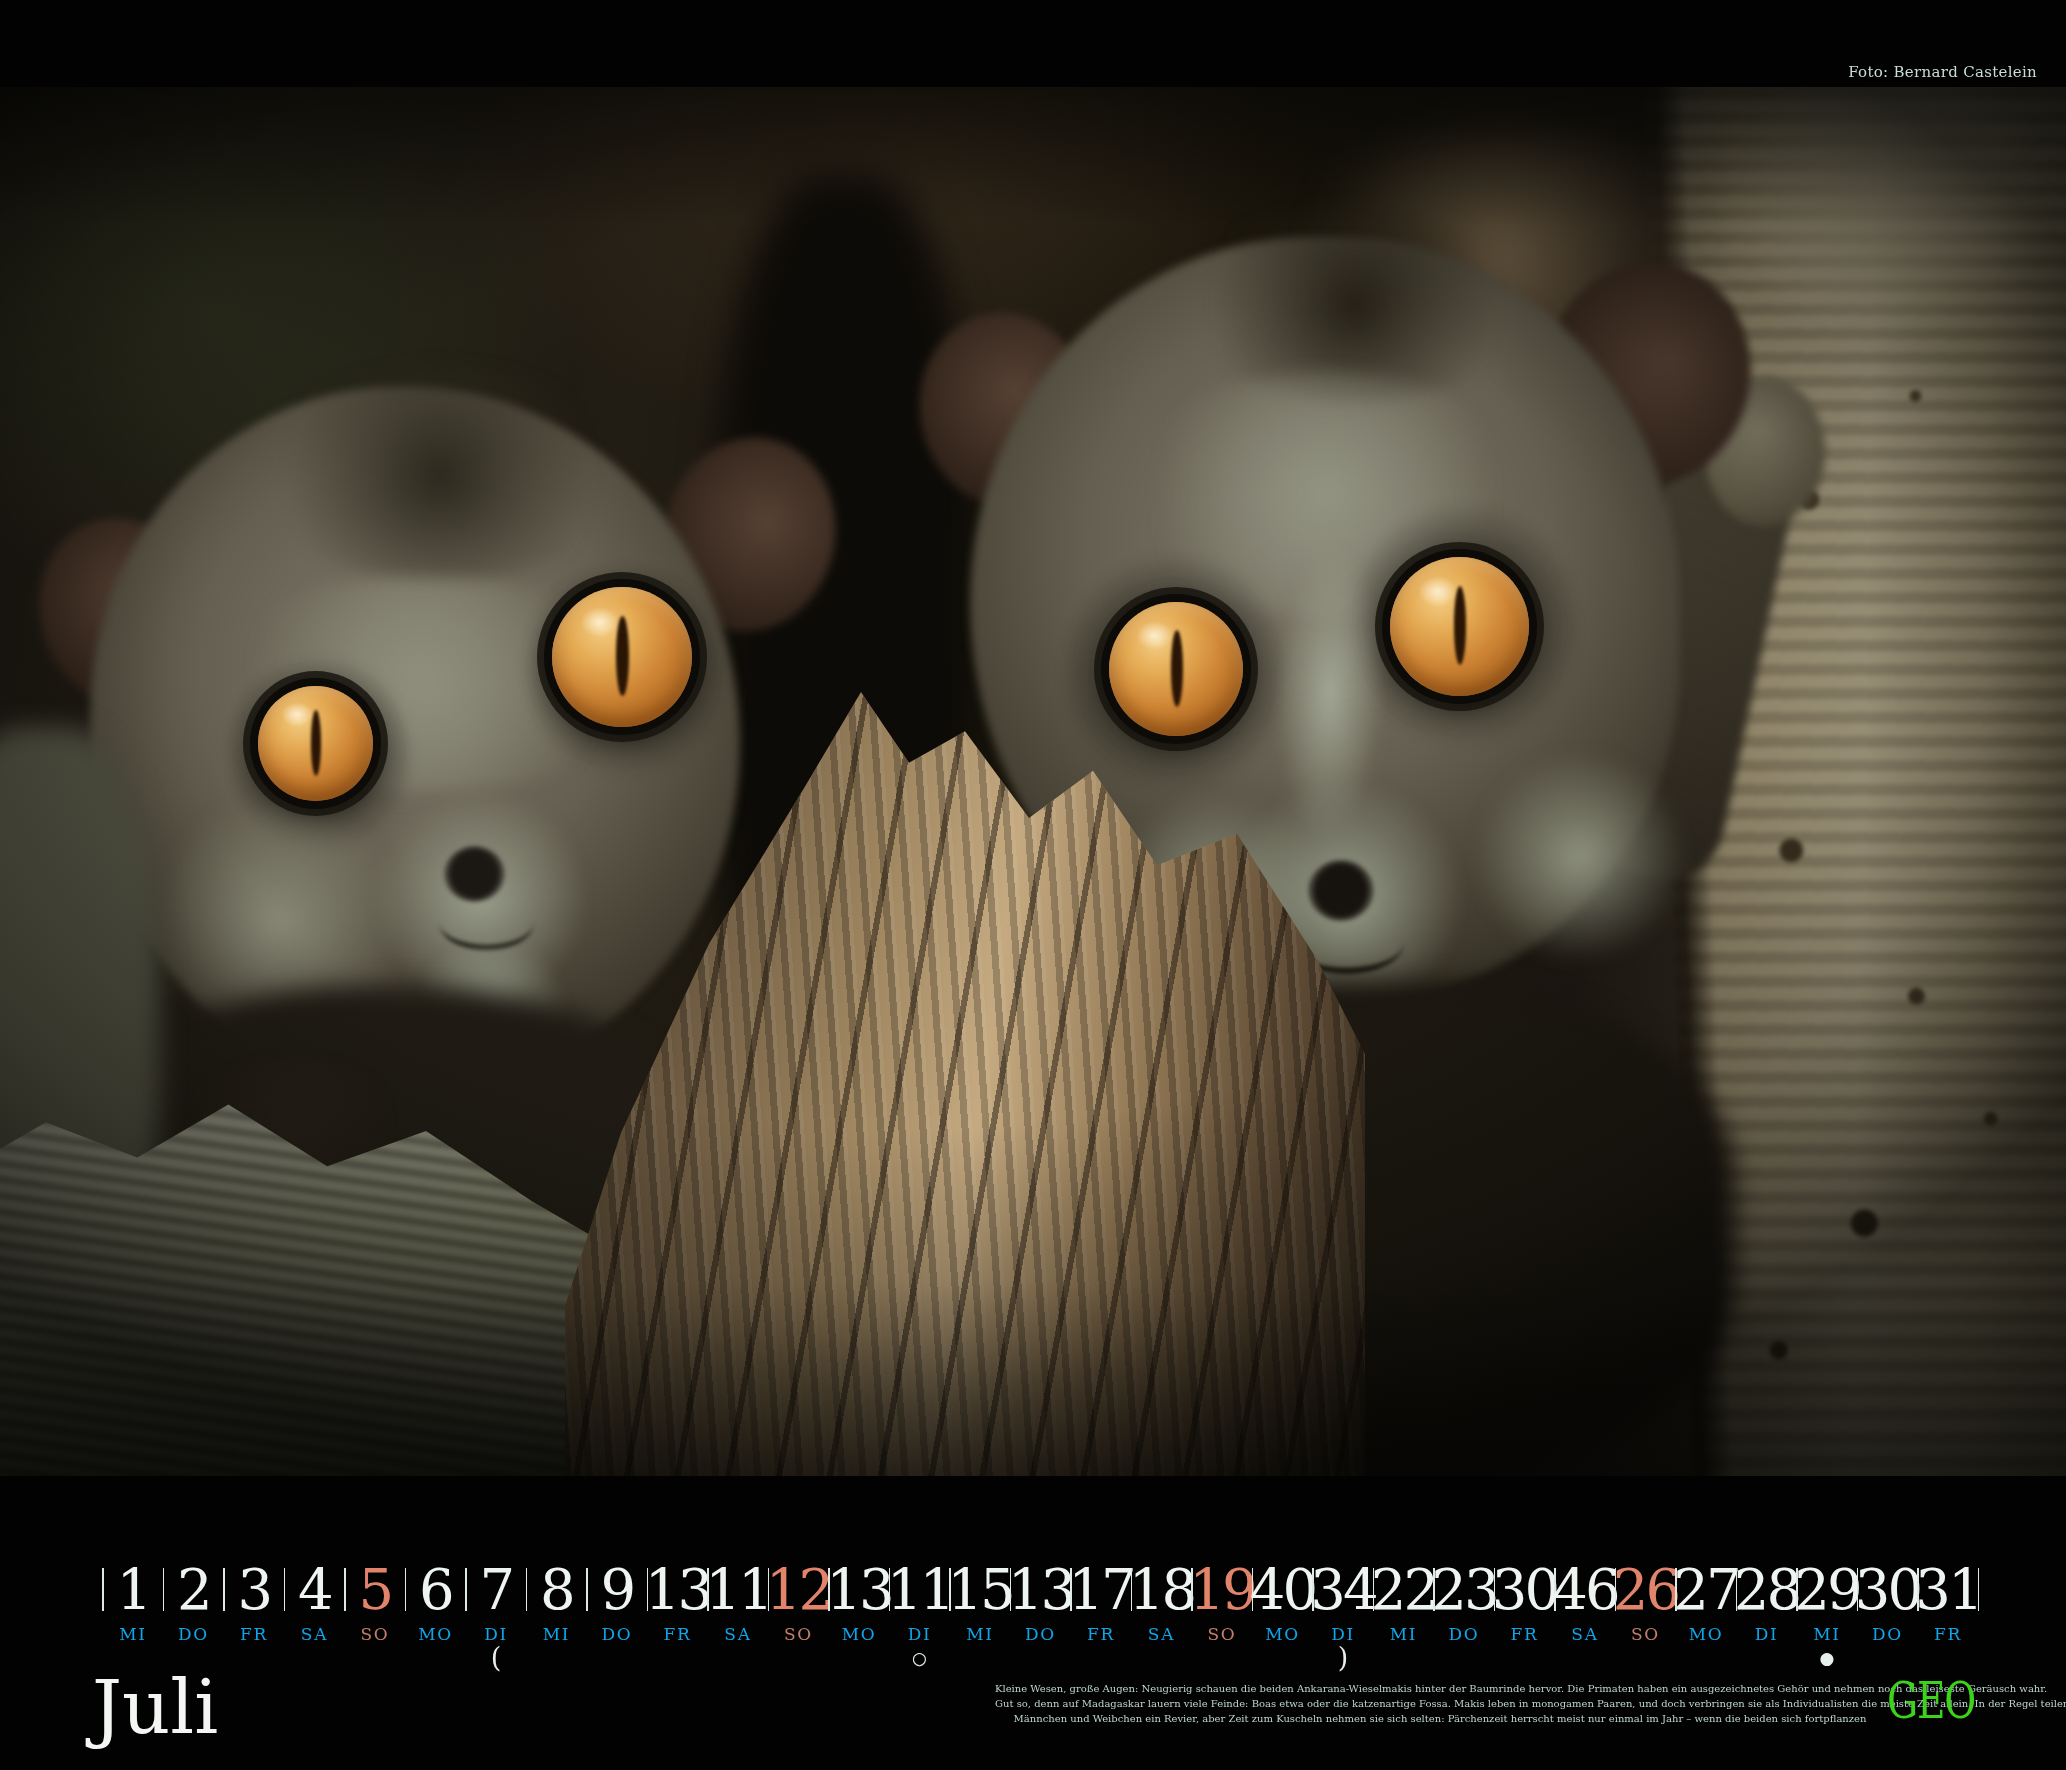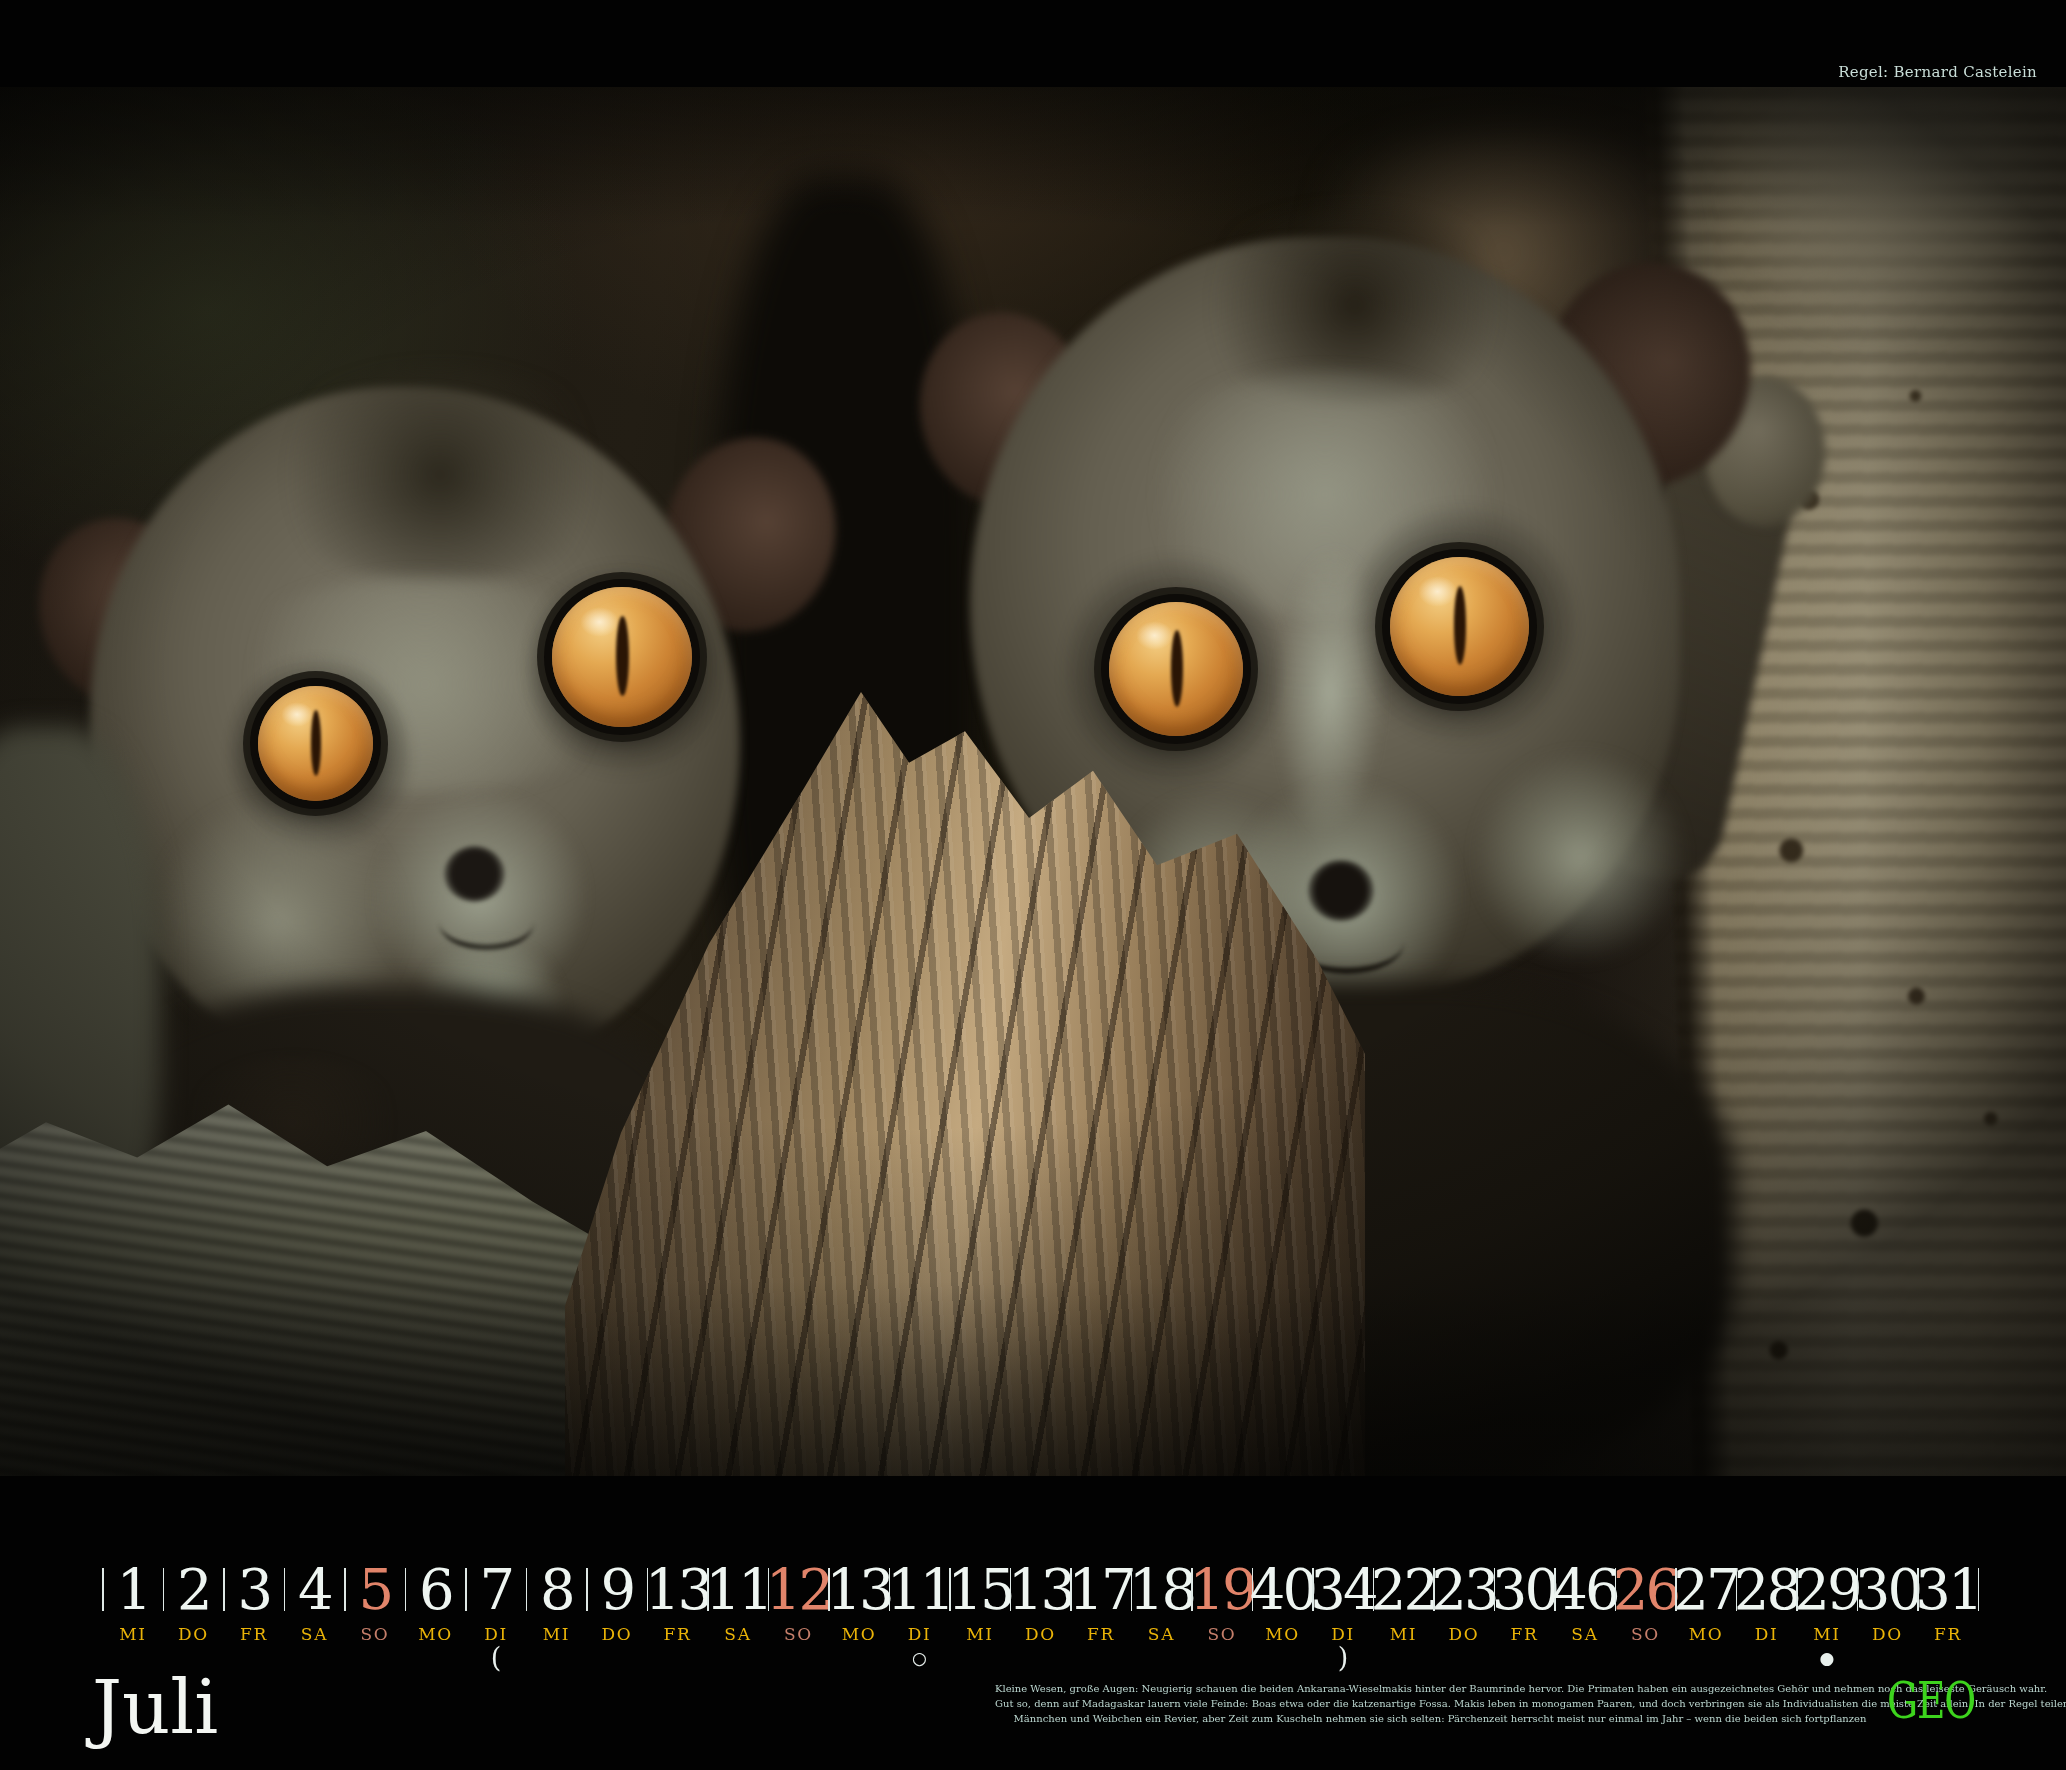--- a/index.html
+++ b/index.html
@@ -131,41 +131,41 @@
     background:
       radial-gradient(ellipse 65% 60% at 44% 42%,rgba(0,0,0,0) 55%,rgba(8,7,4,.35) 80%,rgba(3,3,2,.7) 100%),
       linear-gradient(rgba(5,5,3,.55),rgba(0,0,0,0) 10%),
       linear-gradient(to top,rgba(4,4,2,.5),rgba(0,0,0,0) 14%);}
 
   
   #calendar-strip{position:absolute;left:102px;top:1563px;display:flex;align-items:flex-start;}
   .sep{width:1.5px;height:43px;background:#dfe9e6;margin-top:5px;}
   .cell{width:59px;display:flex;flex-direction:column;align-items:center;}
   .num{font-size:56px;line-height:54px;color:#eef5f1;letter-spacing:-0.05em;}
-  .wd{margin-top:7px;font-size:17px;letter-spacing:.1em;color:#eab308;}
+  .wd{margin-top:7px;font-size:17px;letter-spacing:.1em;color:#0ea5e9;}
   .moon{margin-top:2px;height:28px;color:#e8f0ed;text-align:center;}
   .moon.paren{font-size:27px;line-height:24px;}
   .moon.circle{font-size:17px;line-height:24px;font-family:"DejaVu Sans",sans-serif;}
   .cell.sunday .num{color:#e1846a;}
   .cell.sunday .wd{color:#c47e6a;}
 
   
   #month{position:absolute;left:92px;top:1668px;font-size:75px;line-height:1.05;color:#f3f6f2;}
   #caption{position:absolute;left:995px;top:1681px;width:890px;text-align:center;
     font-size:10px;line-height:15px;color:#bcd7d0;}
   .cap-line{white-space:nowrap;}
   #logo{position:absolute;left:1887px;top:1676px;font-size:50px;line-height:1;color:#3dd31d;
     letter-spacing:-0.03em;transform:scaleX(.78);transform-origin:left top;}
 </style>
 </head>
 <body>
 
 <div id="page">
 
-  <div id="credit">Regel: Bernard Castelein</div>
+  <div id="credit">Foto: Bernard Castelein</div>
 
   <div id="photo">
     <div class="trunk-right blur4"></div>
     <div class="trunk-top-light blur24"></div>
     <div class="branch-top-right blur36"></div>
     <div class="gap-dark blur36"></div>
 
     <div class="lemur" id="lemur-left">
       <div class="ear ear-l blur8"></div>
       <div class="ear ear-r blur8"></div>

